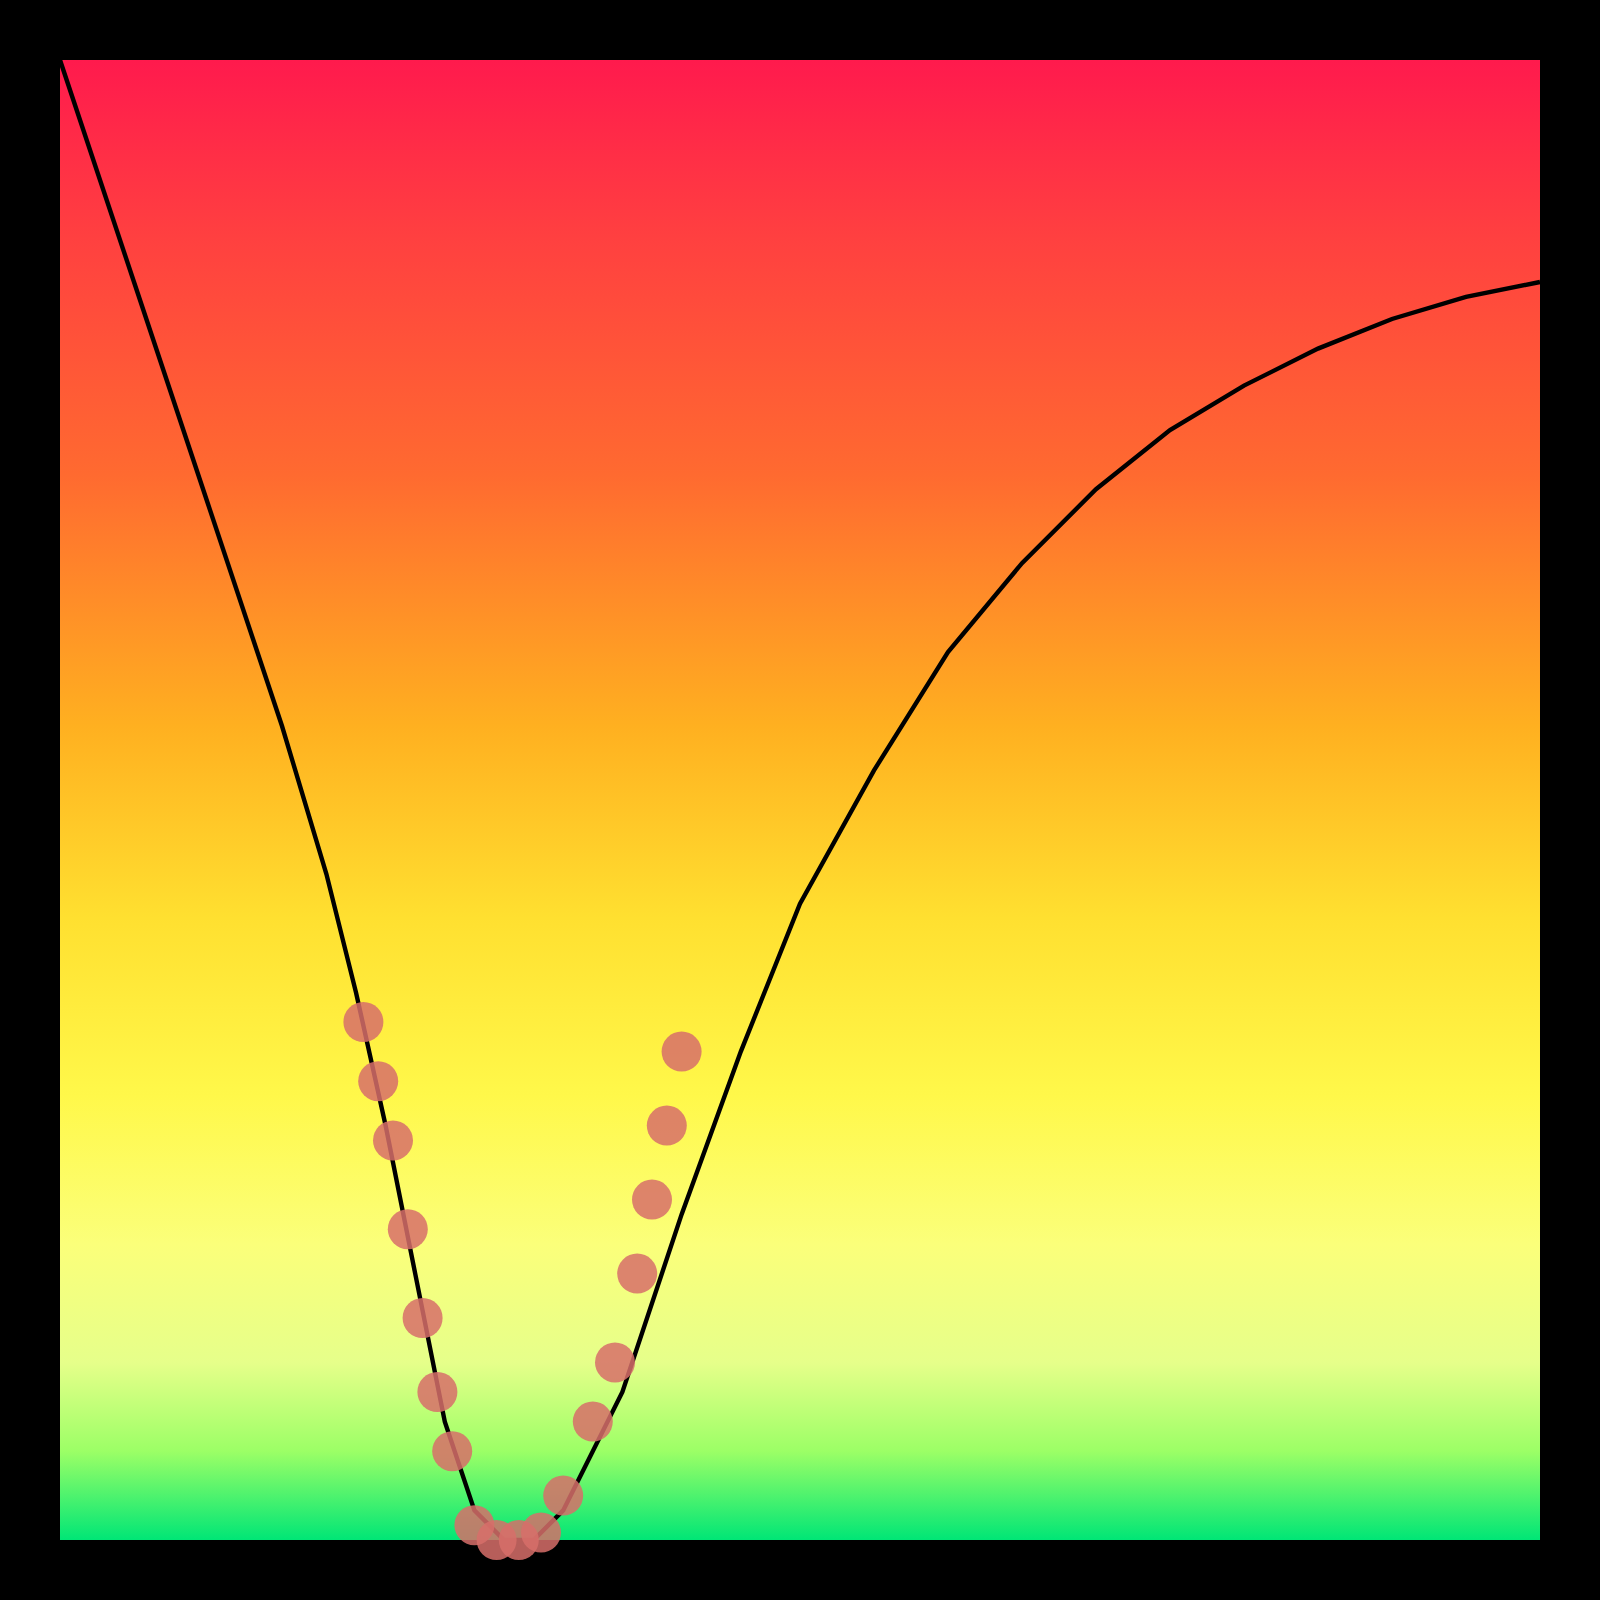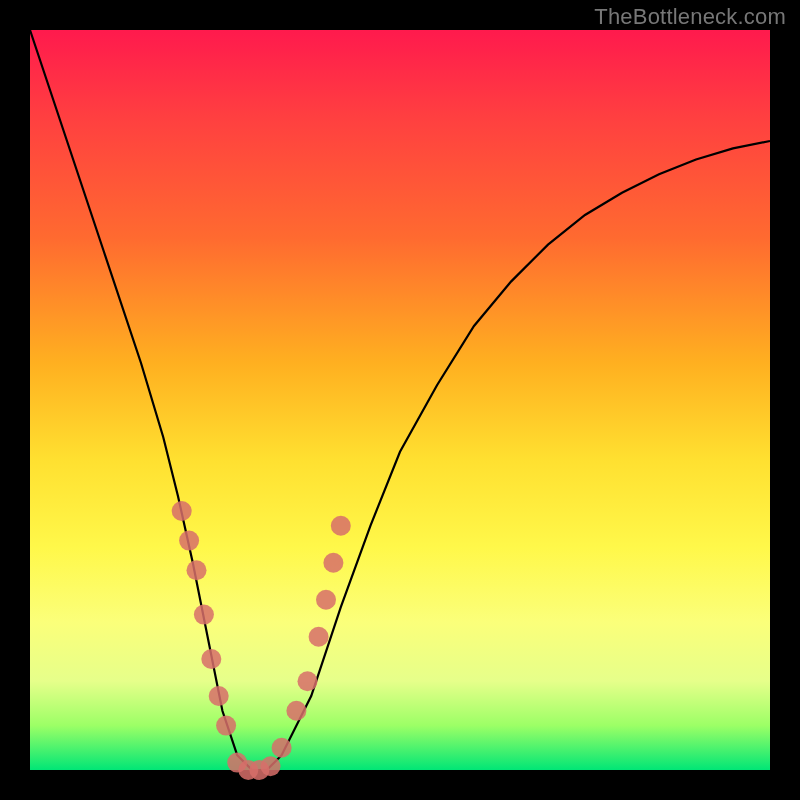--- a/index.html
+++ b/index.html
@@ -58,21 +58,20 @@
   .marker {
     fill: #d76f6a;
     fill-opacity: 0.85;
   }
 </style>
 </head>
 <body>
 
 <div class="frame">
 
-  <div class="watermark">TheBottleneck.com</div>
 
   <div class="plot-area">
     <svg class="curve" viewBox="0 0 740 740" preserveAspectRatio="none">
       <path id="curve-path" fill="none" stroke="#000" stroke-width="2.2" d="M0.0 0.0 L37.0 111.0 L74.0 222.0 L111.0 333.0 L133.2 407.0 L148.0 466.2 L162.8 532.8 L177.6 606.8 L192.4 680.8 L207.2 725.2 L222.0 740.0 L236.8 740.0 L251.6 725.2 L281.2 666.0 L310.8 577.2 L340.4 495.8 L370.0 421.8 L407.0 355.2 L444.0 296.0 L481.0 251.6 L518.0 214.6 L555.0 185.0 L592.0 162.8 L629.0 144.3 L666.0 129.5 L703.0 118.4 L740.0 111.0"></path>
       <g id="marker-layer">
           <circle cx="151.7" cy="481.0" r="10" class="marker"></circle>
           <circle cx="159.1" cy="510.6" r="10" class="marker"></circle>
           <circle cx="166.5" cy="540.2" r="10" class="marker"></circle>
           <circle cx="173.9" cy="584.6" r="10" class="marker"></circle>
           <circle cx="181.3" cy="629.0" r="10" class="marker"></circle>

